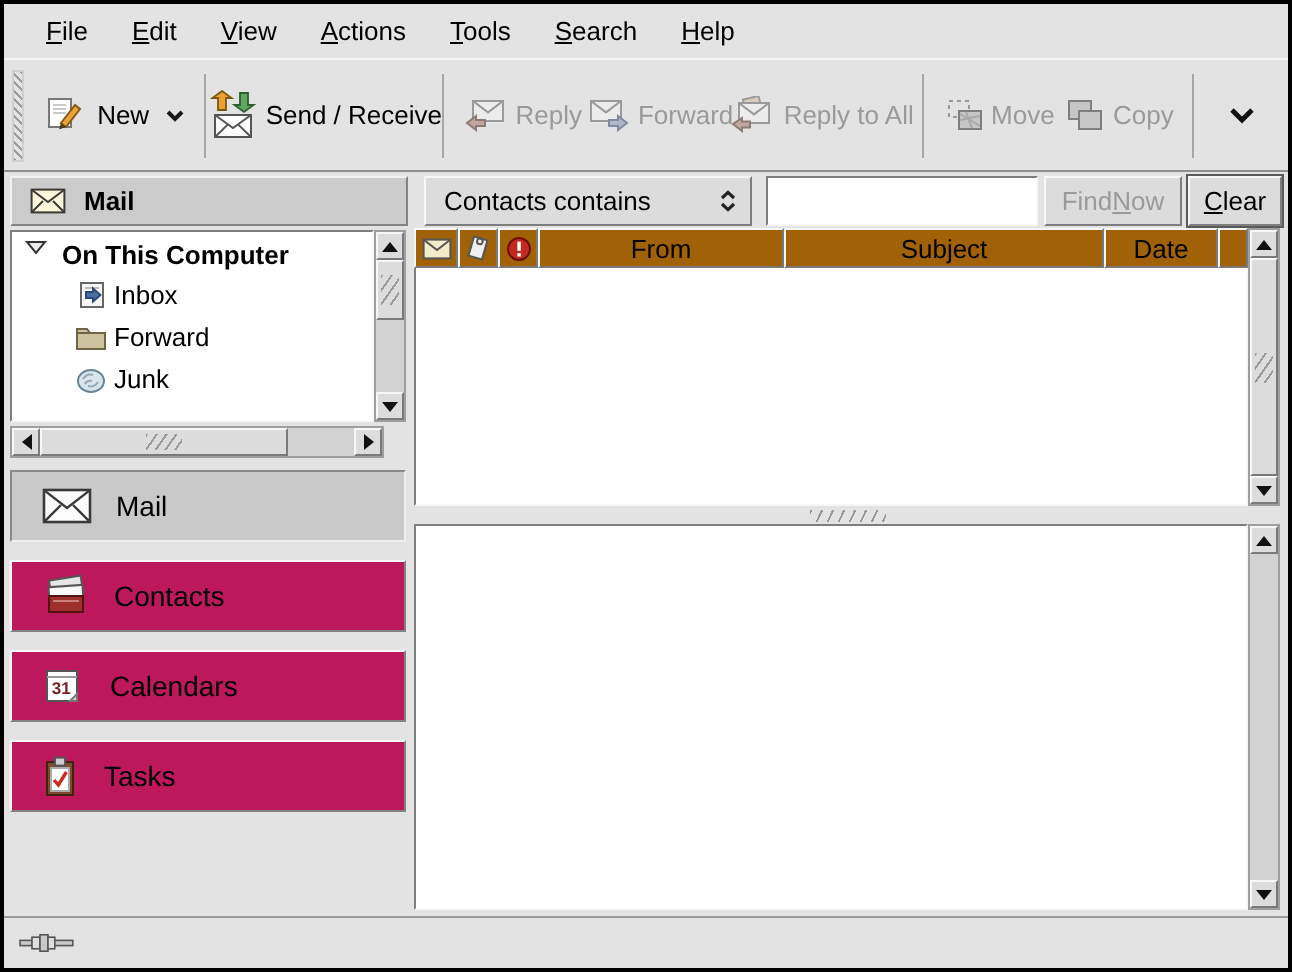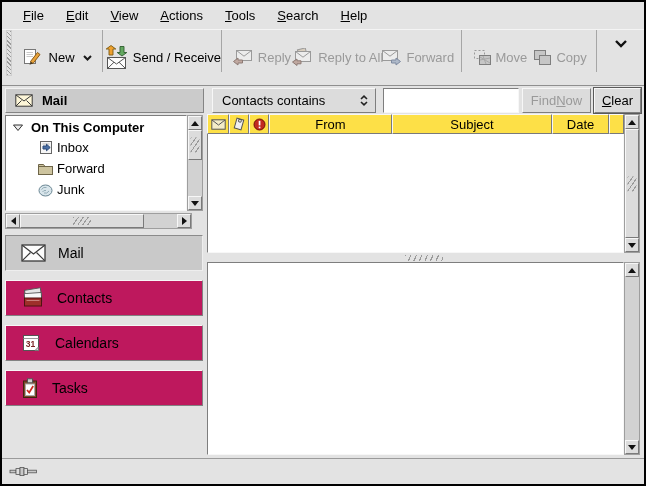--- a/index.html
+++ b/index.html
@@ -10,21 +10,21 @@
     font-family:"Liberation Sans",sans-serif; font-size:13px; color:#000;
     overflow:hidden;
   }
   
   .menubar{ position:absolute; left:0; top:0; width:642px; height:27px;
     display:flex; align-items:center; padding-left:10px; }
   .menu-item{ padding:4px 11px; cursor:default; white-space:nowrap; }
   
   .toolbar{ position:absolute; left:0; top:27px; width:642px; height:57px;
     border-top:1px solid #f4f4f4; border-bottom:1px solid #8f8f8f;
-    display:flex; padding:0 6px 0 4px; }
+    display:flex; align-items:center; padding:0 6px 0 4px; }
   .tb-handle{ width:7px; height:46px; margin-right:8px;
     border:1px solid #cfcfcf;
     background:repeating-linear-gradient(45deg,#9b9b9b 0 1px,#e3e3e3 1px 3px); }
   .tb-btn{ display:flex; flex-direction:row; align-items:center; justify-content:center;
     gap:3px; padding:4px 10px; min-width:52px; white-space:nowrap; }
   .tb-btn.horiz{ flex-direction:row; gap:7px; padding:6px 12px; }
   .tb-btn.disabled{ color:#9a9a9a; }
   .tb-sep{ width:1px; height:42px; background:#a6a6a6; margin:0 7px; flex:none; }
   .tb-spacer{ flex:1; }
   .tb-overflow{ padding:6px 10px; }
@@ -32,21 +32,21 @@
   
   .raised{ background:#dcdcdc; border:1px solid;
     border-color:#f7f7f7 #7e7e7e #7e7e7e #f7f7f7; }
   .sunken{ border:1px solid; border-color:#7e7e7e #f7f7f7 #f7f7f7 #7e7e7e; }
   
   .mail-header{ position:absolute; left:3px; top:86px; width:199px; height:25px;
     background:#cbcbcb; border:1px solid; border-color:#f2f2f2 #848484 #848484 #f2f2f2;
     display:flex; align-items:center; gap:9px; padding-left:9px; font-weight:bold; }
   .tree-panel{ position:absolute; left:3px; top:113px; width:182px; height:96px;
     background:#fff; overflow:hidden; }
-  .tree-root{ display:flex; align-items:center; gap:7px; padding:4px 0 2px 6px; font-weight:bold; }
+  .tree-root{ display:flex; gap:7px; padding:4px 0 2px 6px; font-weight:bold; }
   .tree-item{ display:flex; align-items:center; gap:3px; padding:3px 0 3px 31px; }
   
   .vscroll{ display:flex; flex-direction:column; background:#d2d2d2;
     border:1px solid #9e9e9e; }
   .hscroll{ display:flex; flex-direction:row; background:#d2d2d2;
     border:1px solid #9e9e9e; }
   .sb-btn{ flex:none; width:14px; height:14px; background:#dcdcdc;
     border:1px solid; border-color:#f7f7f7 #7a7a7a #7a7a7a #f7f7f7;
     display:flex; align-items:center; justify-content:center; }
   .sb-thumb{ flex:none; background:#dcdcdc; border:1px solid;
@@ -75,21 +75,21 @@
   .search-input{ position:absolute; left:381px; top:86px; width:136px; height:25px;
     background:#fff; border:1px solid; border-color:#7e7e7e #f7f7f7 #f7f7f7 #7e7e7e;
     font-family:"Liberation Sans",sans-serif; font-size:13px; padding:0 4px; outline:none; }
   .push-btn{ position:absolute; top:86px; height:25px;
     display:flex; align-items:center; justify-content:center; font-size:13px; }
   .btn-findnow{ left:520px; width:69px; color:#9a9a9a; }
   .btn-clear{ left:592px; width:47px; box-shadow:0 0 0 1px #5a5a5a; }
   
   .msg-header{ position:absolute; left:205px; top:112px; width:417px; height:20px;
     display:flex; }
-  .col{ height:20px; background:#fde047; border:1px solid;
+  .col{ height:20px; background:#a16207; border:1px solid;
     border-color:#f7f7f7 #7a7a7a #7a7a7a #f7f7f7;
     display:flex; align-items:center; justify-content:center; flex:none; }
   .msg-body{ position:absolute; left:205px; top:132px; width:417px; height:119px;
     background:#fff; border:1px solid; border-color:#7e7e7e #f7f7f7 #f7f7f7 #7e7e7e;
     border-top:none; }
   .msg-vscroll{ position:absolute; left:622px; top:112px; width:16px; height:139px; }
   
   .splitter{ position:absolute; left:205px; top:251px; width:433px; height:9px;
     display:flex; align-items:center; justify-content:center; }
   .splitter .grip{ width:38px; height:6px;
@@ -162,39 +162,39 @@
           <rect x="5.5" y="2.5" width="15" height="10" fill="#ececec" stroke="#9a9a9a"></rect>
           <path d="M5.5 2.5 L13 8.2 L20.5 2.5" fill="none" stroke="#9a9a9a"></path>
           <polygon points="7,10 2.5,13.5 7,17 7,15 11.5,15 11.5,12 7,12" fill="#c0a8a0" stroke="#8d7a74"></polygon>
         </svg>
       </span>
       <span>Reply</span>
     </div>
 
     <div class="tb-btn disabled">
       <span class="icon">
+        <svg width="24" height="20" viewBox="0 0 24 20">
+          <rect x="3.5" y="2.5" width="15" height="10" fill="#ececec" stroke="#9a9a9a"></rect>
+          <path d="M3.5 2.5 L11 8.2 L18.5 2.5" fill="none" stroke="#9a9a9a"></path>
+          <polygon points="17,10 21.5,13.5 17,17 17,15 12.5,15 12.5,12 17,12" fill="#aeb9c9" stroke="#7e8aa0"></polygon>
+        </svg>
+      </span>
+      <span>Forward</span>
+    </div>
+
+    <div class="tb-btn disabled">
+      <span class="icon">
         <svg width="26" height="20" viewBox="0 0 26 20">
           <rect x="9" y="0.8" width="8" height="5.5" transform="rotate(-14 13 3.5)" fill="#d8cdbd" stroke="#9a9a9a"></rect>
           <rect x="6.5" y="3.5" width="15" height="10" fill="#ececec" stroke="#9a9a9a"></rect>
           <path d="M6.5 3.5 L14 9.2 L21.5 3.5" fill="none" stroke="#9a9a9a"></path>
           <polygon points="8,11 3.5,14 8,17.5 8,15.8 12,15.8 12,12.8 8,12.8" fill="#c0a8a0" stroke="#8d7a74"></polygon>
         </svg>
       </span>
       <span>Reply to All</span>
-    </div>
-
-    <div class="tb-btn disabled">
-      <span class="icon">
-        <svg width="24" height="20" viewBox="0 0 24 20">
-          <rect x="3.5" y="2.5" width="15" height="10" fill="#ececec" stroke="#9a9a9a"></rect>
-          <path d="M3.5 2.5 L11 8.2 L18.5 2.5" fill="none" stroke="#9a9a9a"></path>
-          <polygon points="17,10 21.5,13.5 17,17 17,15 12.5,15 12.5,12 17,12" fill="#aeb9c9" stroke="#7e8aa0"></polygon>
-        </svg>
-      </span>
-      <span>Forward</span>
     </div>
 
     <div class="tb-sep"></div>
 
     <div class="tb-btn disabled">
       <span class="icon">
         <svg width="22" height="18" viewBox="0 0 22 18">
           <rect x="3.5" y="1.5" width="10" height="8" fill="none" stroke="#9a9a9a" stroke-dasharray="2 2"></rect>
           <rect x="8.5" y="6.5" width="11" height="9" fill="#c6c6c6" stroke="#7e7e7e"></rect>
           <path d="M9 8 L19 14 M9 11 L19 9 M12 7 L15 15" stroke="#a9a9a9" fill="none"></path>

